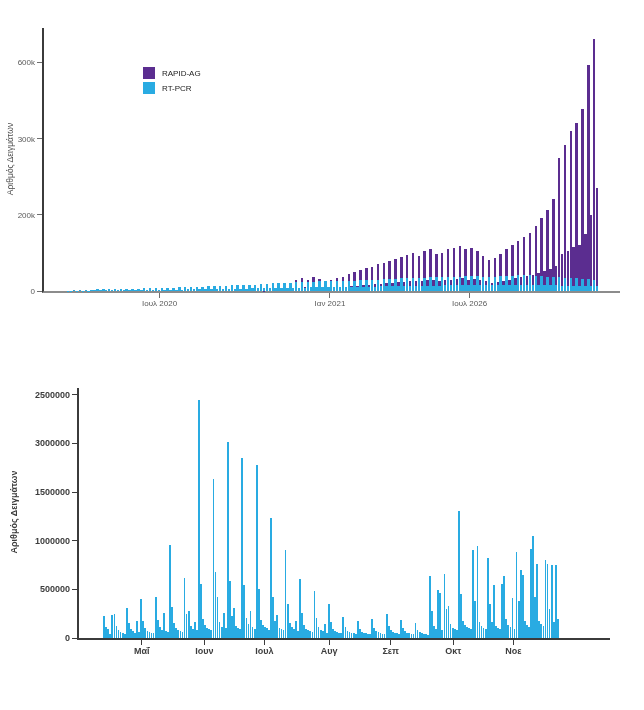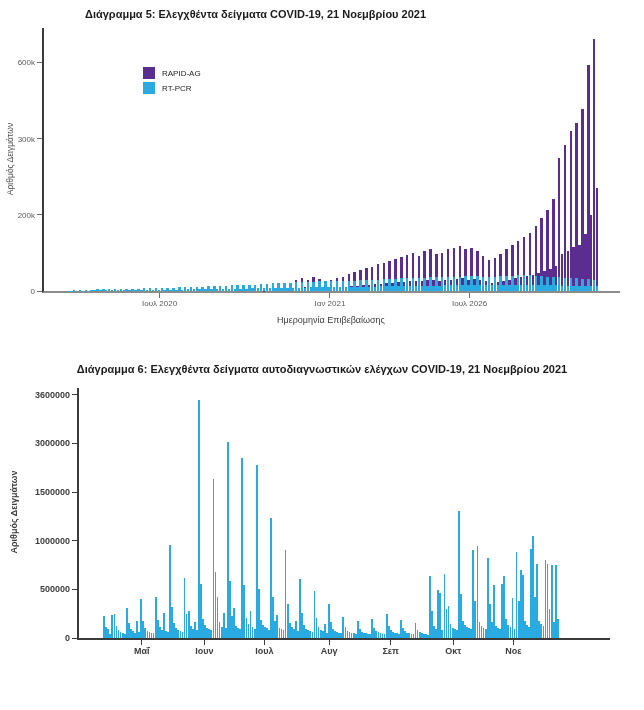--- a/index.html
+++ b/index.html
@@ -33,21 +33,20 @@
   .legend{position:absolute;left:99px;top:39px;}
   .lrow{display:flex;align-items:center;margin-bottom:3px;}
   .swatch{width:12px;height:12px;display:inline-block;}
   .ltext{font-size:8px;color:#222;margin-left:7px;}
 </style>
 </head>
 <body>
 
 <div class="page">
 
-  <h2 class="title t1">Διάγραμμα 5: Ελεγχθέντα δείγματα COVID-19, 21 Νοεμβρίου 2021</h2>
   <div class="ylabel yl1">Αριθμός Δειγμάτων</div>
   <div class="plot plot1" id="plot0">
     <div class="legend">
       <div class="lrow">
         <span class="swatch" style="background: rgb(91, 45, 144);"></span>
         <span class="ltext">RAPID-AG</span>
       </div>
       <div class="lrow">
         <span class="swatch" style="background: rgb(41, 171, 226);"></span>
         <span class="ltext">RT-PCR</span>
@@ -791,23 +790,21 @@
       <div class="ylab tick1" style="bottom: calc(57.971% - 5px);">300k</div>
       <div class="ymark mark1" style="bottom: calc(86.9565% - 0.5px);"></div>
       <div class="ylab tick1" style="bottom: calc(86.9565% - 5px);">600k</div>
       <div class="xmark mark1" style="left: calc(20.07% - 0.5px);"></div>
       <div class="xlab tick1" style="left: 20.07%;">Ιουλ 2020</div>
       <div class="xmark mark1" style="left: calc(49.65% - 0.5px);"></div>
       <div class="xlab tick1" style="left: 49.65%;">Ιαν 2021</div>
       <div class="xmark mark1" style="left: calc(73.88% - 0.5px);"></div>
       <div class="xlab tick1" style="left: 73.88%;">Ιουλ 2026</div>
     </div>
-  <div class="xlabel x1">Ημερομηνία Επιβεβαίωσης</div>
 
-  <h2 class="title t2">Διάγραμμα 6: Ελεγχθέντα δείγματα αυτοδιαγνωστικών ελέγχων COVID-19, 21 Νοεμβρίου 2021</h2>
   <div class="ylabel yl2">Αριθμός Δειγμάτων</div>
   <div class="plot plot2" id="plot1">
     <div class="bars" id="bars1">
         <div class="col">
           <div class="b" style="height: 0%; background: rgb(41, 171, 226);"></div>
         </div>
         <div class="col">
           <div class="b" style="height: 0%; background: rgb(41, 171, 226);"></div>
         </div>
         <div class="col">
@@ -1481,21 +1478,21 @@
       <div class="ylab tick2" style="bottom: calc(0% - 5px);">0</div>
       <div class="ymark mark2" style="bottom: calc(19.4553% - 0.5px);"></div>
       <div class="ylab tick2" style="bottom: calc(19.4553% - 5px);">500000</div>
       <div class="ymark mark2" style="bottom: calc(38.9105% - 0.5px);"></div>
       <div class="ylab tick2" style="bottom: calc(38.9105% - 5px);">1000000</div>
       <div class="ymark mark2" style="bottom: calc(58.3658% - 0.5px);"></div>
       <div class="ylab tick2" style="bottom: calc(58.3658% - 5px);">1500000</div>
       <div class="ymark mark2" style="bottom: calc(77.821% - 0.5px);"></div>
       <div class="ylab tick2" style="bottom: calc(77.821% - 5px);">3000000</div>
       <div class="ymark mark2" style="bottom: calc(97.2763% - 0.5px);"></div>
-      <div class="ylab tick2" style="bottom: calc(97.2763% - 5px);">3600000</div>
+      <div class="ylab tick2" style="bottom: calc(97.2763% - 5px);">2500000</div>
       <div class="xmark mark2" style="left: calc(11.8% - 0.5px);"></div>
       <div class="xlab tick2" style="left: 11.8%;">Μαΐ</div>
       <div class="xmark mark2" style="left: calc(23.6% - 0.5px);"></div>
       <div class="xlab tick2" style="left: 23.6%;">Ιουν</div>
       <div class="xmark mark2" style="left: calc(34.9% - 0.5px);"></div>
       <div class="xlab tick2" style="left: 34.9%;">Ιουλ</div>
       <div class="xmark mark2" style="left: calc(47.1% - 0.5px);"></div>
       <div class="xlab tick2" style="left: 47.1%;">Αυγ</div>
       <div class="xmark mark2" style="left: calc(58.7% - 0.5px);"></div>
       <div class="xlab tick2" style="left: 58.7%;">Σεπ</div>

